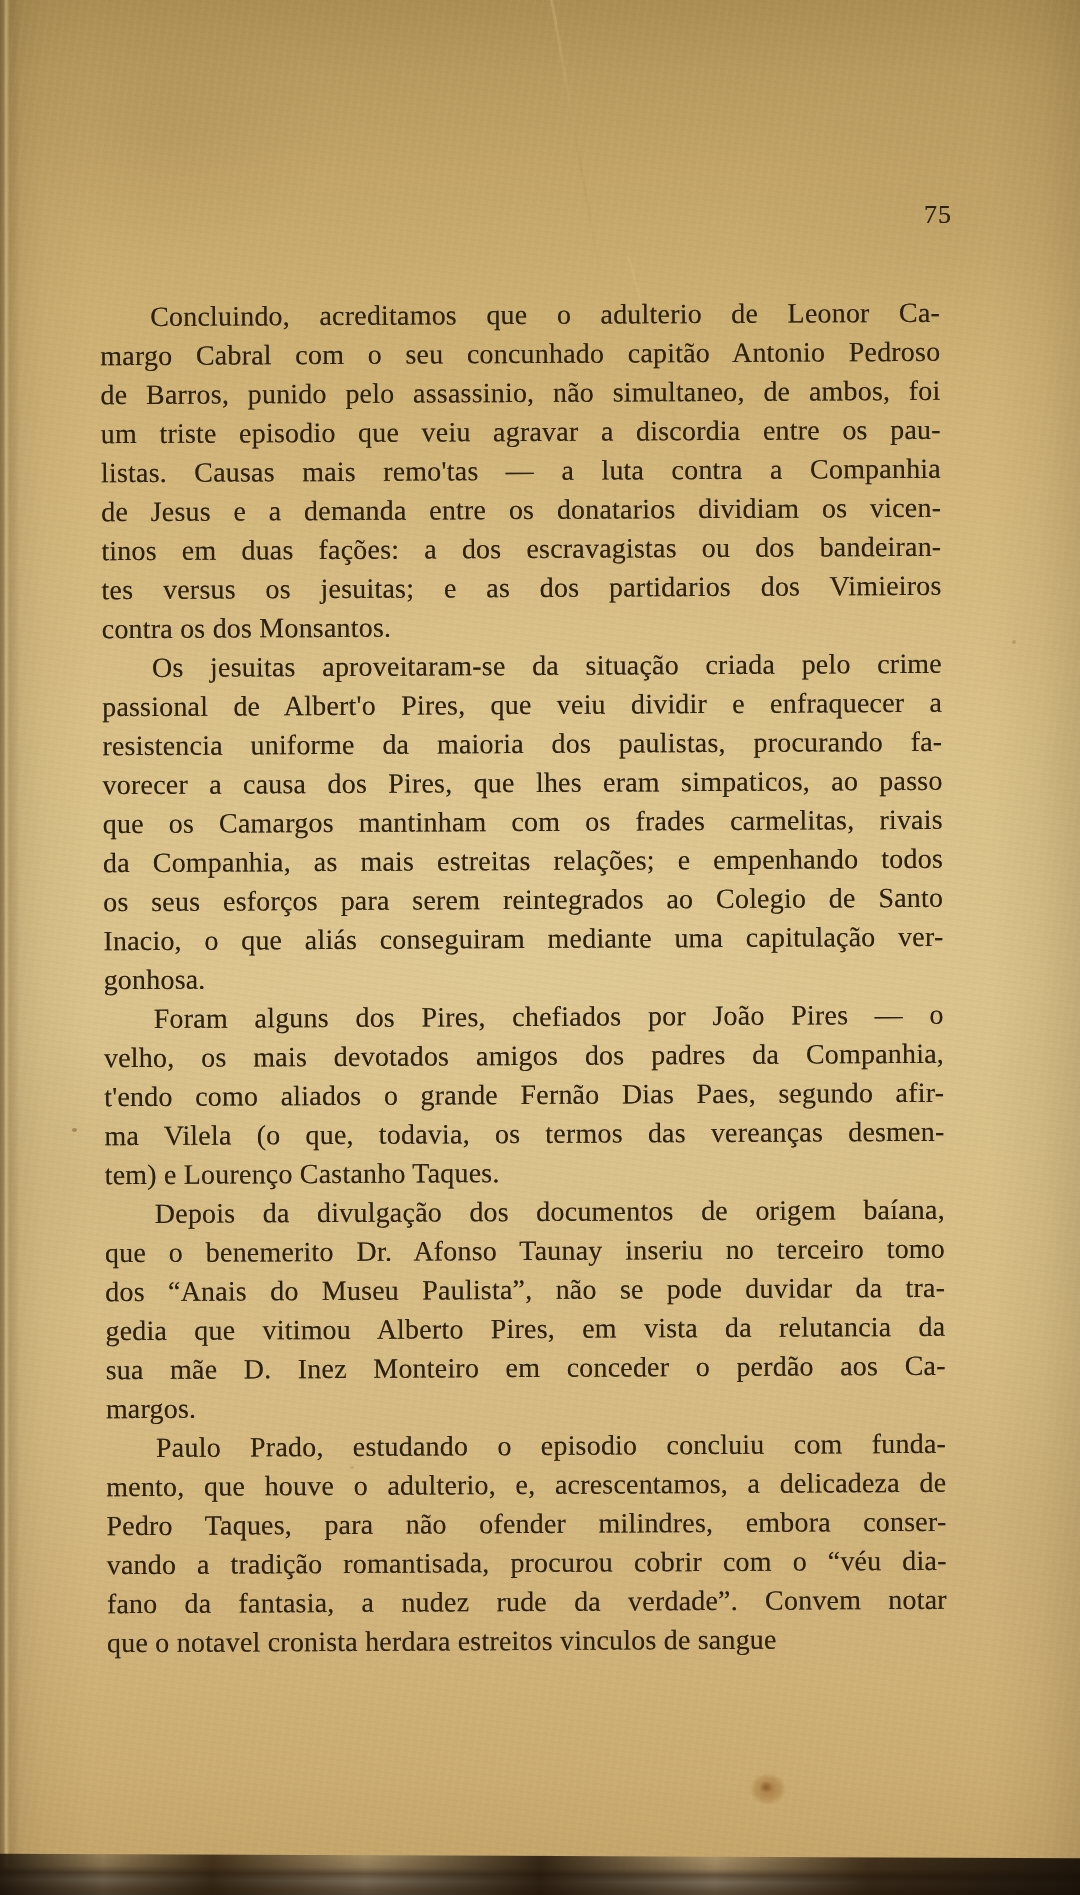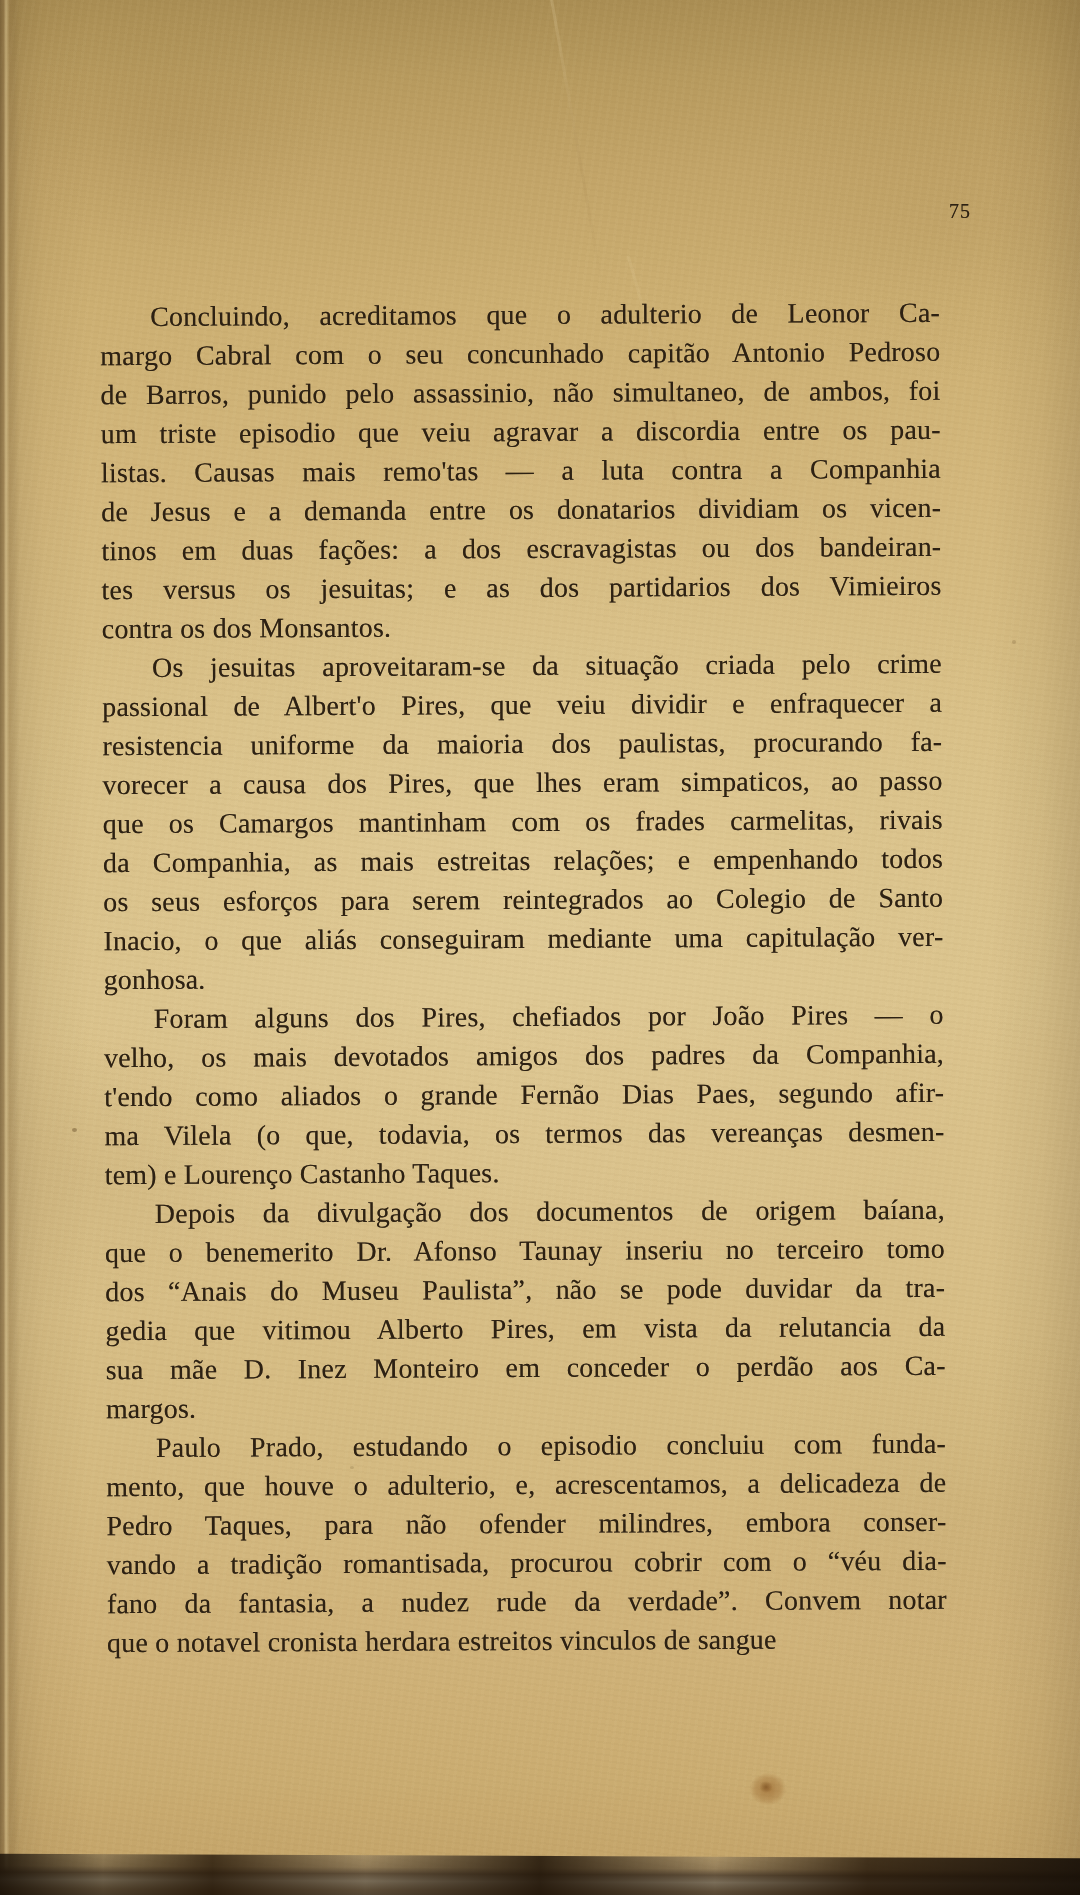--- a/index.html
+++ b/index.html
@@ -44,22 +44,22 @@
       linear-gradient(180deg, rgba(90,66,34,0) 0%, rgba(90,66,34,0.35) 26%, #43301a 40%, #6f6451 56%, #3a2813 76%, #160e06 100%);
   }
   .running-head{
     position:absolute;left:100px;top:213px;width:840px;
     text-align:center;
     font-size:20px;letter-spacing:2.5px;word-spacing:6px;
     color:#312414;
     text-shadow:0 0 0.5px rgba(49,36,20,0.6);
   }
   .page-number{
-    position:absolute;left:949px;top:200px;width:60px;
-    font-size:20px;color:#2d2113;letter-spacing:1px;
+    position:absolute;left:924px;top:200px;width:60px;
+    font-size:26px;color:#2d2113;letter-spacing:1px;
     text-shadow:0 0 0.5px rgba(45,33,19,0.6);
   }
   .body-text{
     position:absolute;left:100px;top:295px;width:840px;
     font-size:28px;
     transform:rotate(-0.3deg);transform-origin:50% 0;
     text-shadow:0 0 0.6px rgba(45,33,19,0.55);
     letter-spacing:0.2px;
   }
   .line{

